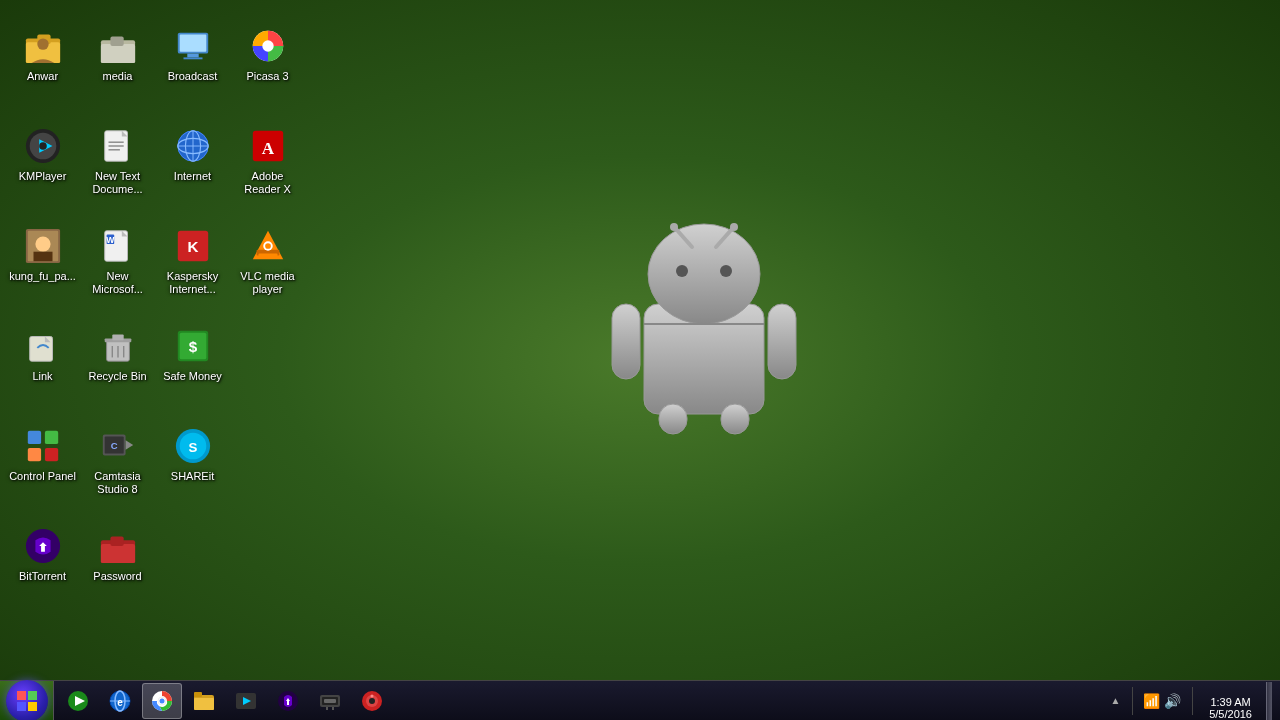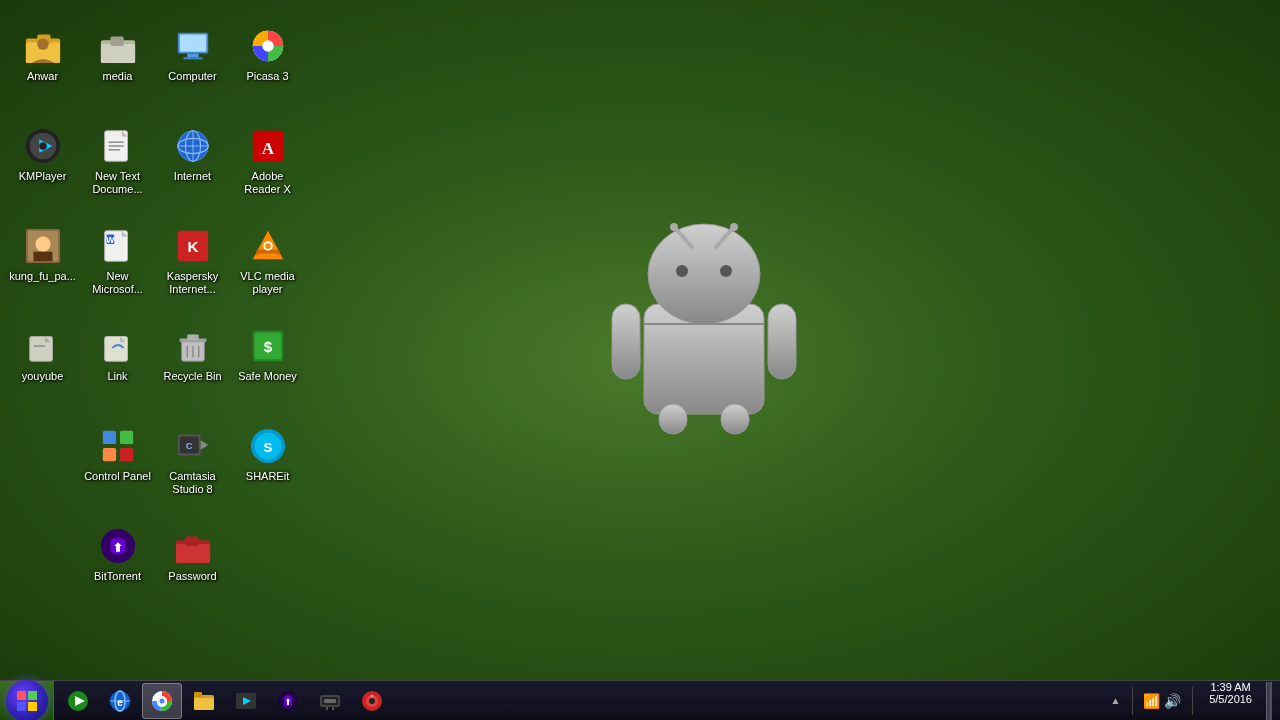--- a/index.html
+++ b/index.html
@@ -154,21 +154,21 @@
     .tray-icon {
       font-size: 14px;
       cursor: pointer;
       color: #ccc;
     }
 
     .clock-area {
       display: flex;
       flex-direction: column;
       align-items: center;
-      justify-content: flex-start;
+      justify-content: flex-end;
       color: #fff;
       font-size: 11px;
       cursor: pointer;
       padding: 0 6px;
       height: 100%;
     }
 
     
     .svg-icon {
       width: 38px;
@@ -234,21 +234,21 @@
 
     <div class="icon-item">
       <div class="icon-img">
         <svg class="svg-icon" viewBox="0 0 40 40">
           <rect x="4" y="6" width="32" height="22" rx="2" fill="#4488cc"></rect>
           <rect x="6" y="8" width="28" height="18" rx="1" fill="#aaddff"></rect>
           <rect x="14" y="28" width="12" height="4" fill="#5599dd"></rect>
           <rect x="10" y="32" width="20" height="2" fill="#4488cc"></rect>
         </svg>
       </div>
-      <span class="icon-label">Computer</span>
+      <span class="icon-label">Broadcast</span>
     </div>
 
     <div class="icon-item">
       <div class="icon-img">
         <svg class="svg-icon" viewBox="0 0 40 40">
           <circle cx="20" cy="20" r="16" fill="#fff"></circle>
           <path d="M20 4 A16 16 0 0 1 36 20 L20 20 Z" fill="#ff4444"></path>
           <path d="M36 20 A16 16 0 0 1 20 36 L20 20 Z" fill="#44bb44"></path>
           <path d="M20 36 A16 16 0 0 1 4 20 L20 20 Z" fill="#4444ff"></path>
           <path d="M4 20 A16 16 0 0 1 20 4 L20 20 Z" fill="#ffaa00"></path>
@@ -347,30 +347,20 @@
           <polygon points="20,6 34,32 6,32" fill="#ff8800"></polygon>
           <rect x="8" y="24" width="24" height="6" rx="1" fill="#cc6600"></rect>
           <rect x="10" y="28" width="20" height="4" rx="1" fill="#ff8800"></rect>
           <circle cx="20" cy="20" r="5" fill="#fff"></circle>
           <circle cx="20" cy="20" r="3" fill="#ff8800"></circle>
         </svg>
       </div>
       <span class="icon-label">VLC media player</span>
     </div>
 
-    <div class="icon-item">
-      <div class="icon-img">
-        <svg class="svg-icon" viewBox="0 0 40 40">
-          <rect x="6" y="10" width="24" height="26" rx="2" fill="#d0d0c0" stroke="#aaa" stroke-width="1"></rect>
-          <polygon points="22,10 28,16 22,16" fill="#aaa"></polygon>
-          <line x1="10" y1="20" x2="22" y2="20" stroke="#888" stroke-width="1.5"></line>
-        </svg>
-      </div>
-      <span class="icon-label">youyube</span>
-    </div>
 
     <div class="icon-item">
       <div class="icon-img">
         <svg class="svg-icon" viewBox="0 0 40 40">
           <rect x="6" y="10" width="24" height="26" rx="2" fill="#e0e0d0" stroke="#bbb" stroke-width="1"></rect>
           <polygon points="22,10 28,16 22,16" fill="#bbb"></polygon>
           <path d="M14 22 Q20 16 26 22" fill="none" stroke="#4488cc" stroke-width="2"></path>
         </svg>
       </div>
       <span class="icon-label">Link</span>

